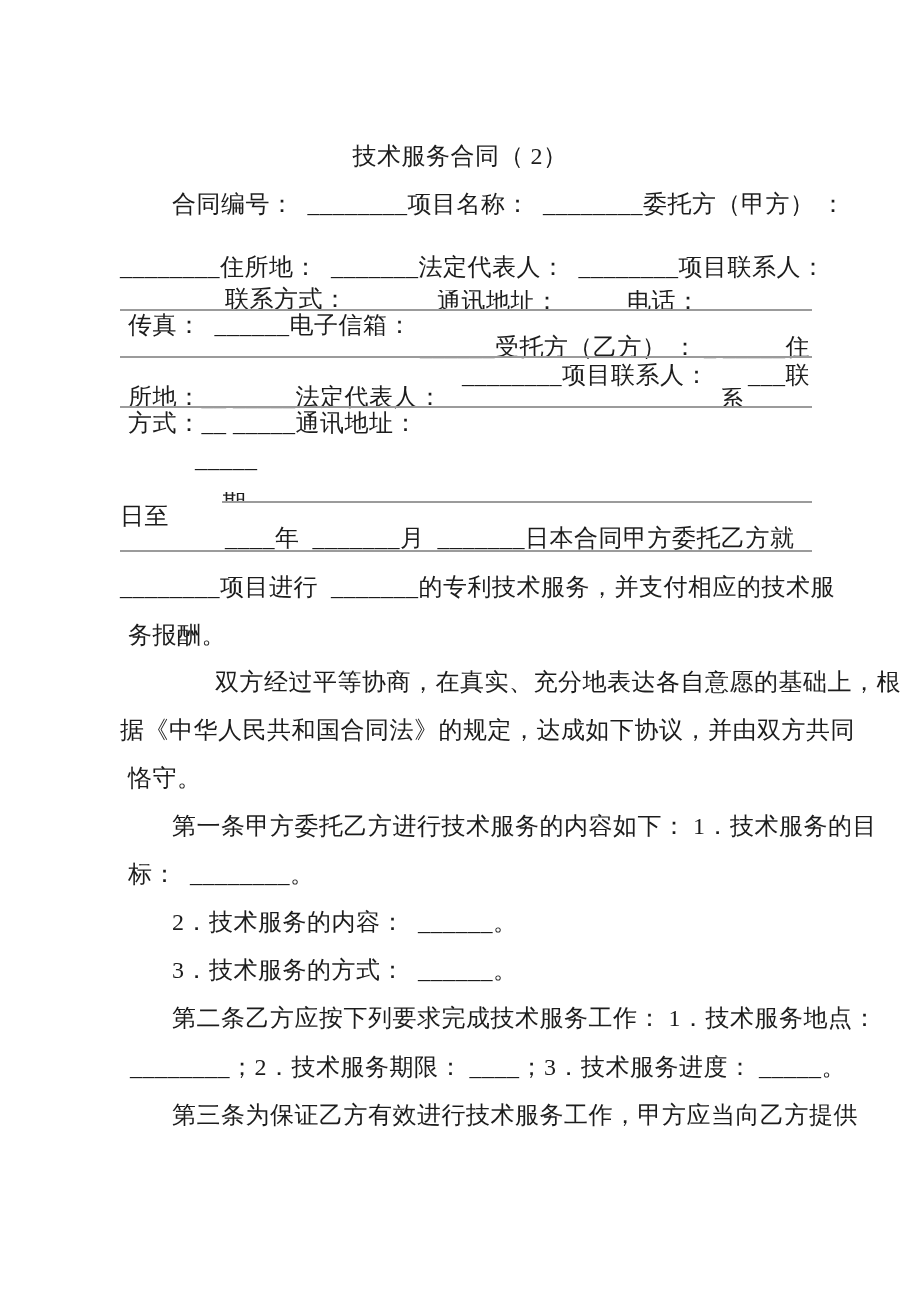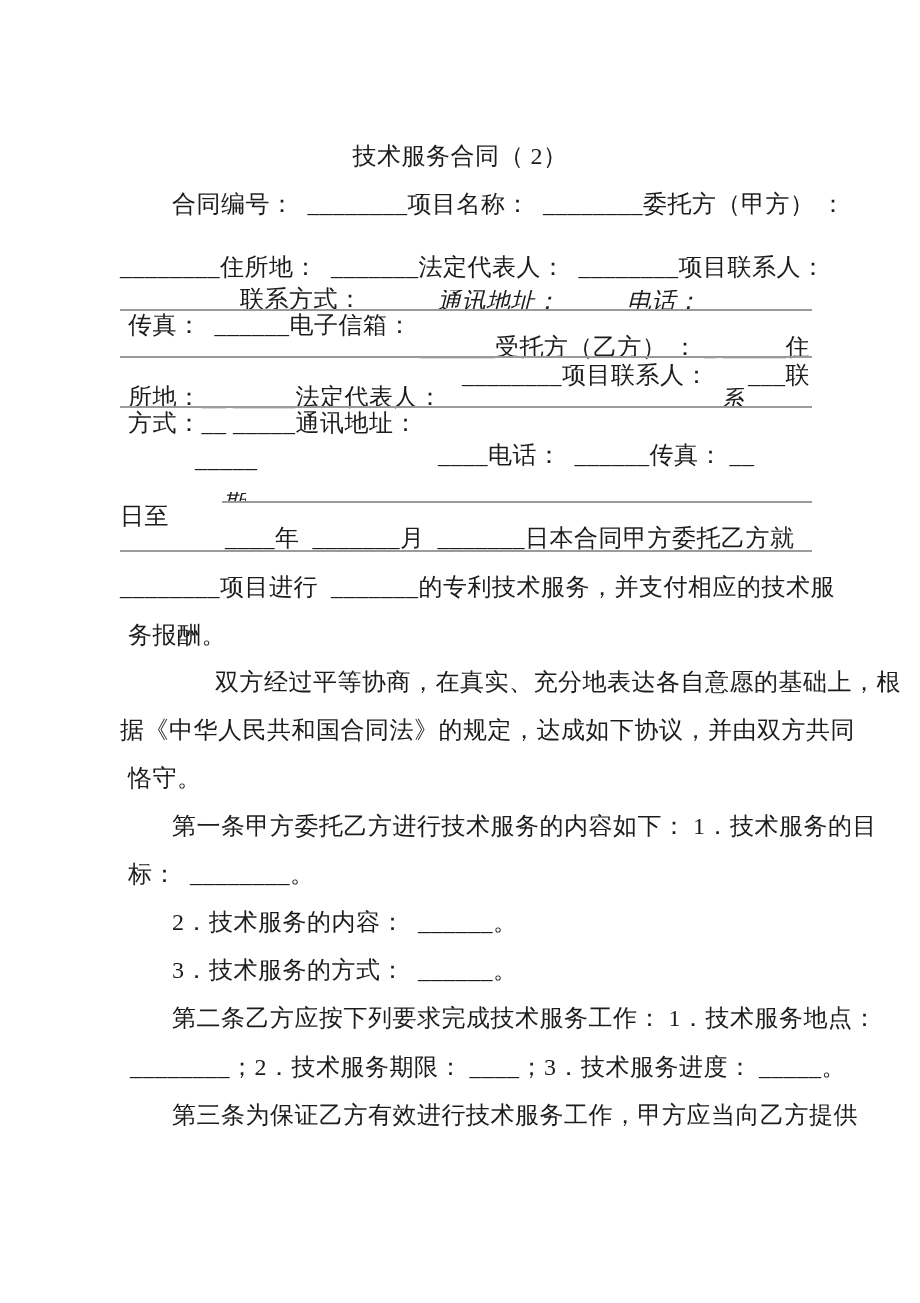--- a/index.html
+++ b/index.html
@@ -19,62 +19,60 @@
     letter-spacing:0.5px;
   }
   .title{
     left:0;width:100%;
     text-align:center;
   }
   .ralign{text-align:right;}
   .clipbox{
     position:absolute;
     overflow:hidden;
-    font-style:italic;
   }
   .clipbox .ln{position:static;display:block;}
   .rule{
     position:absolute;
     height:2px;
     background:#9b9b9b;
     z-index:6;
   }
 </style>
 </head>
 <body>
 
 <div class="page">
 
   <div class="ln title" style="top:145px;">技术服务合同（ 2）</div>
 
   <div class="ln" style="left:172px;top:193px;">合同编号：  ________项目名称：  ________委托方（甲方） ：</div>
   <div class="ln" style="left:120px;top:244px;margin-top:12px;">________住所地：  _______法定代表人：  ________项目联系人：</div>
 
-  <div class="ln" style="left:140px;top:288px;text-decoration:underline;">________联系方式：</div>
+  <div class="ln" style="left:125px;top:288px;text-decoration:underline;">________联系方式：</div>
   <div class="clipbox" style="left:437px;top:290px;width:120px;height:21px;">
     <span class="ln">通讯地址：</span>
   </div>
   <div class="clipbox" style="left:627px;top:290px;width:80px;height:21px;">
     <span class="ln">电话：</span>
   </div>
 
   <div class="ln" style="left:128px;top:314px;">传真：  ______电子信箱：</div>
 
   <div class="ln ralign" style="right:110px;top:336px;">______受托方（乙方） ： _ _____住</div>
   <div class="ln ralign" style="right:110px;top:364px;">________项目联系人：      ___联</div>
 
   <div class="clipbox" style="left:720px;top:388px;width:24px;height:18px;">
     <span class="ln">系</span>
   </div>
 
   <div class="ln" style="left:128px;top:386px;">所地：__ _____法定代表人：</div>
   <div class="ln" style="left:128px;top:412px;">方式：__ _____通讯地址：</div>
 
   <div class="ln" style="left:195px;top:448px;">_____</div>
-  <div class="ln" style="left:438px;top:444px;">____电话：  ______传真： __</div>
 
 
   <div class="clipbox" style="left:222px;top:492px;width:24px;height:10px;">
     <span class="ln">期</span>
   </div>
 
   <div class="ln" style="left:120px;top:505px;">日至</div>
   <div class="ln" style="left:225px;top:527px;">____年  _______月  _______日本合同甲方委托乙方就</div>
 
   <div class="ln" style="left:120px;top:576px;">________项目进行  _______的专利技术服务，并支付相应的技术服</div>

